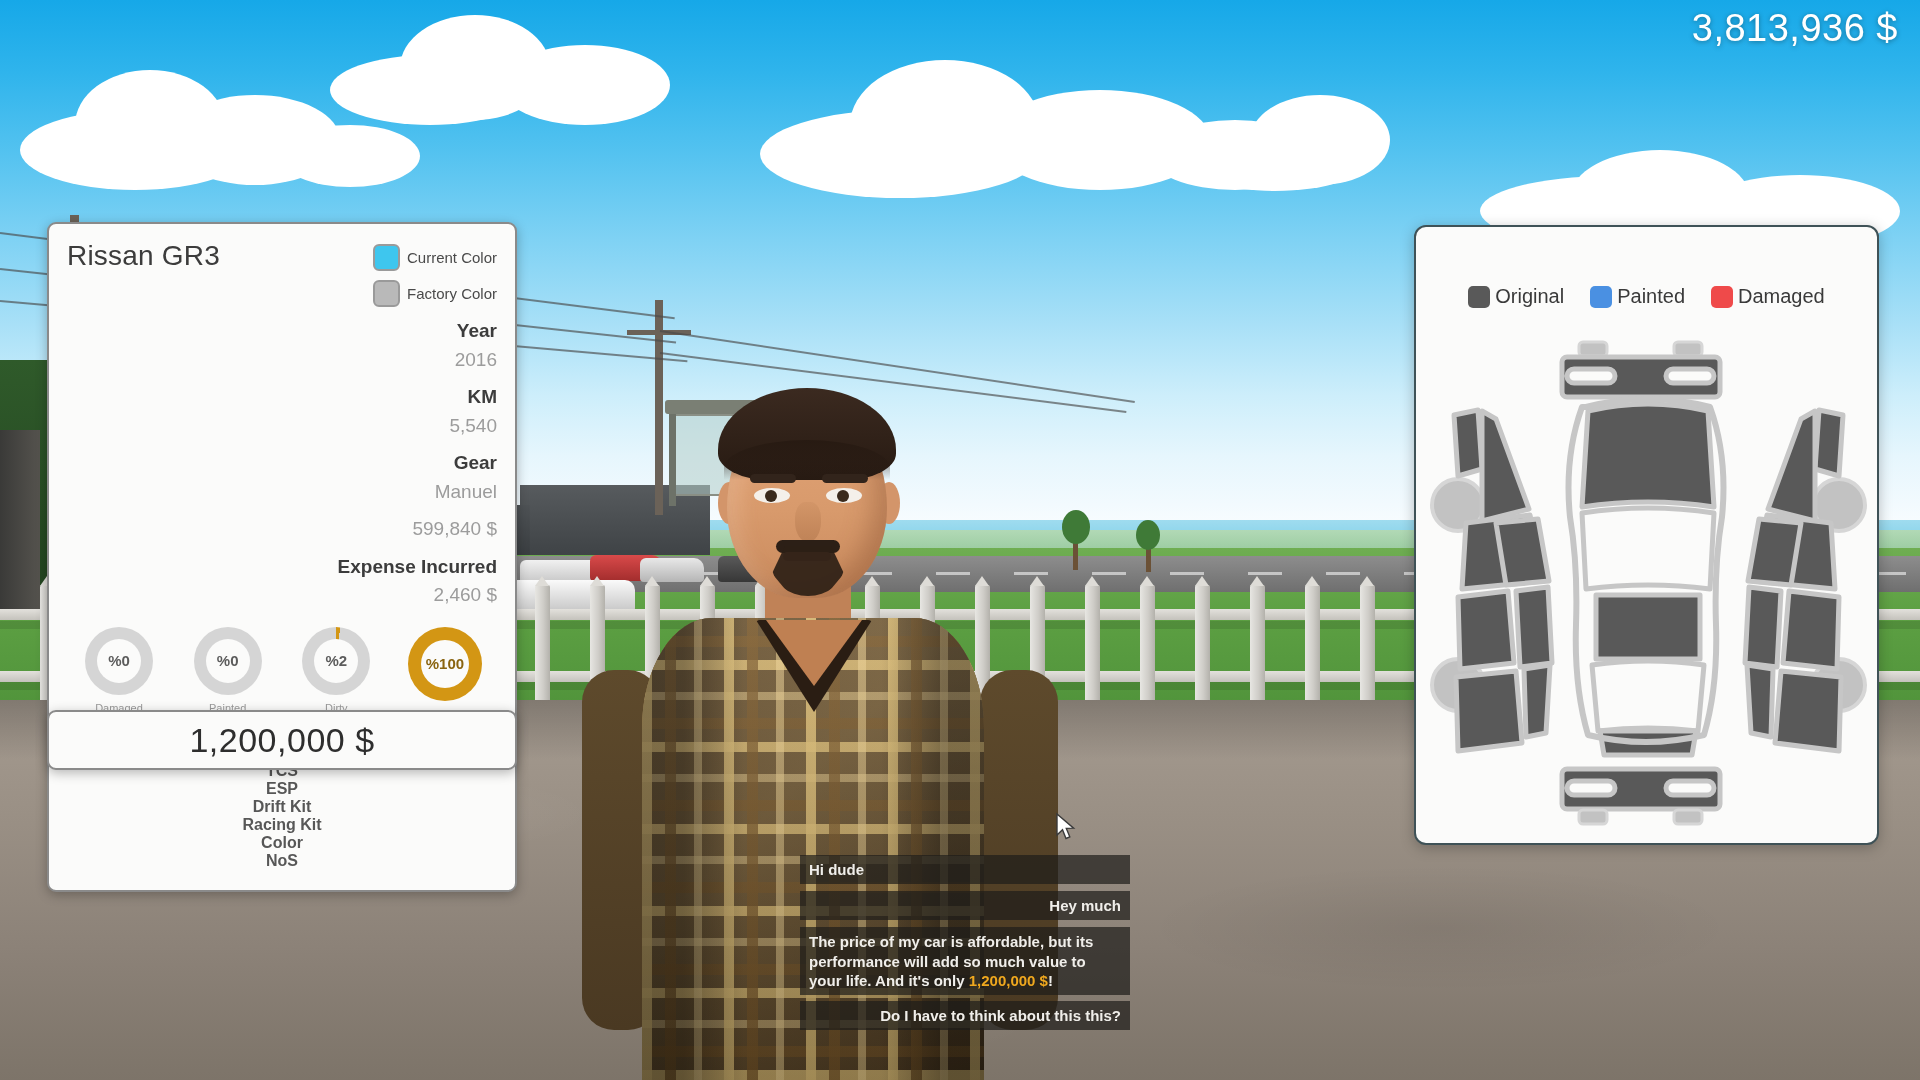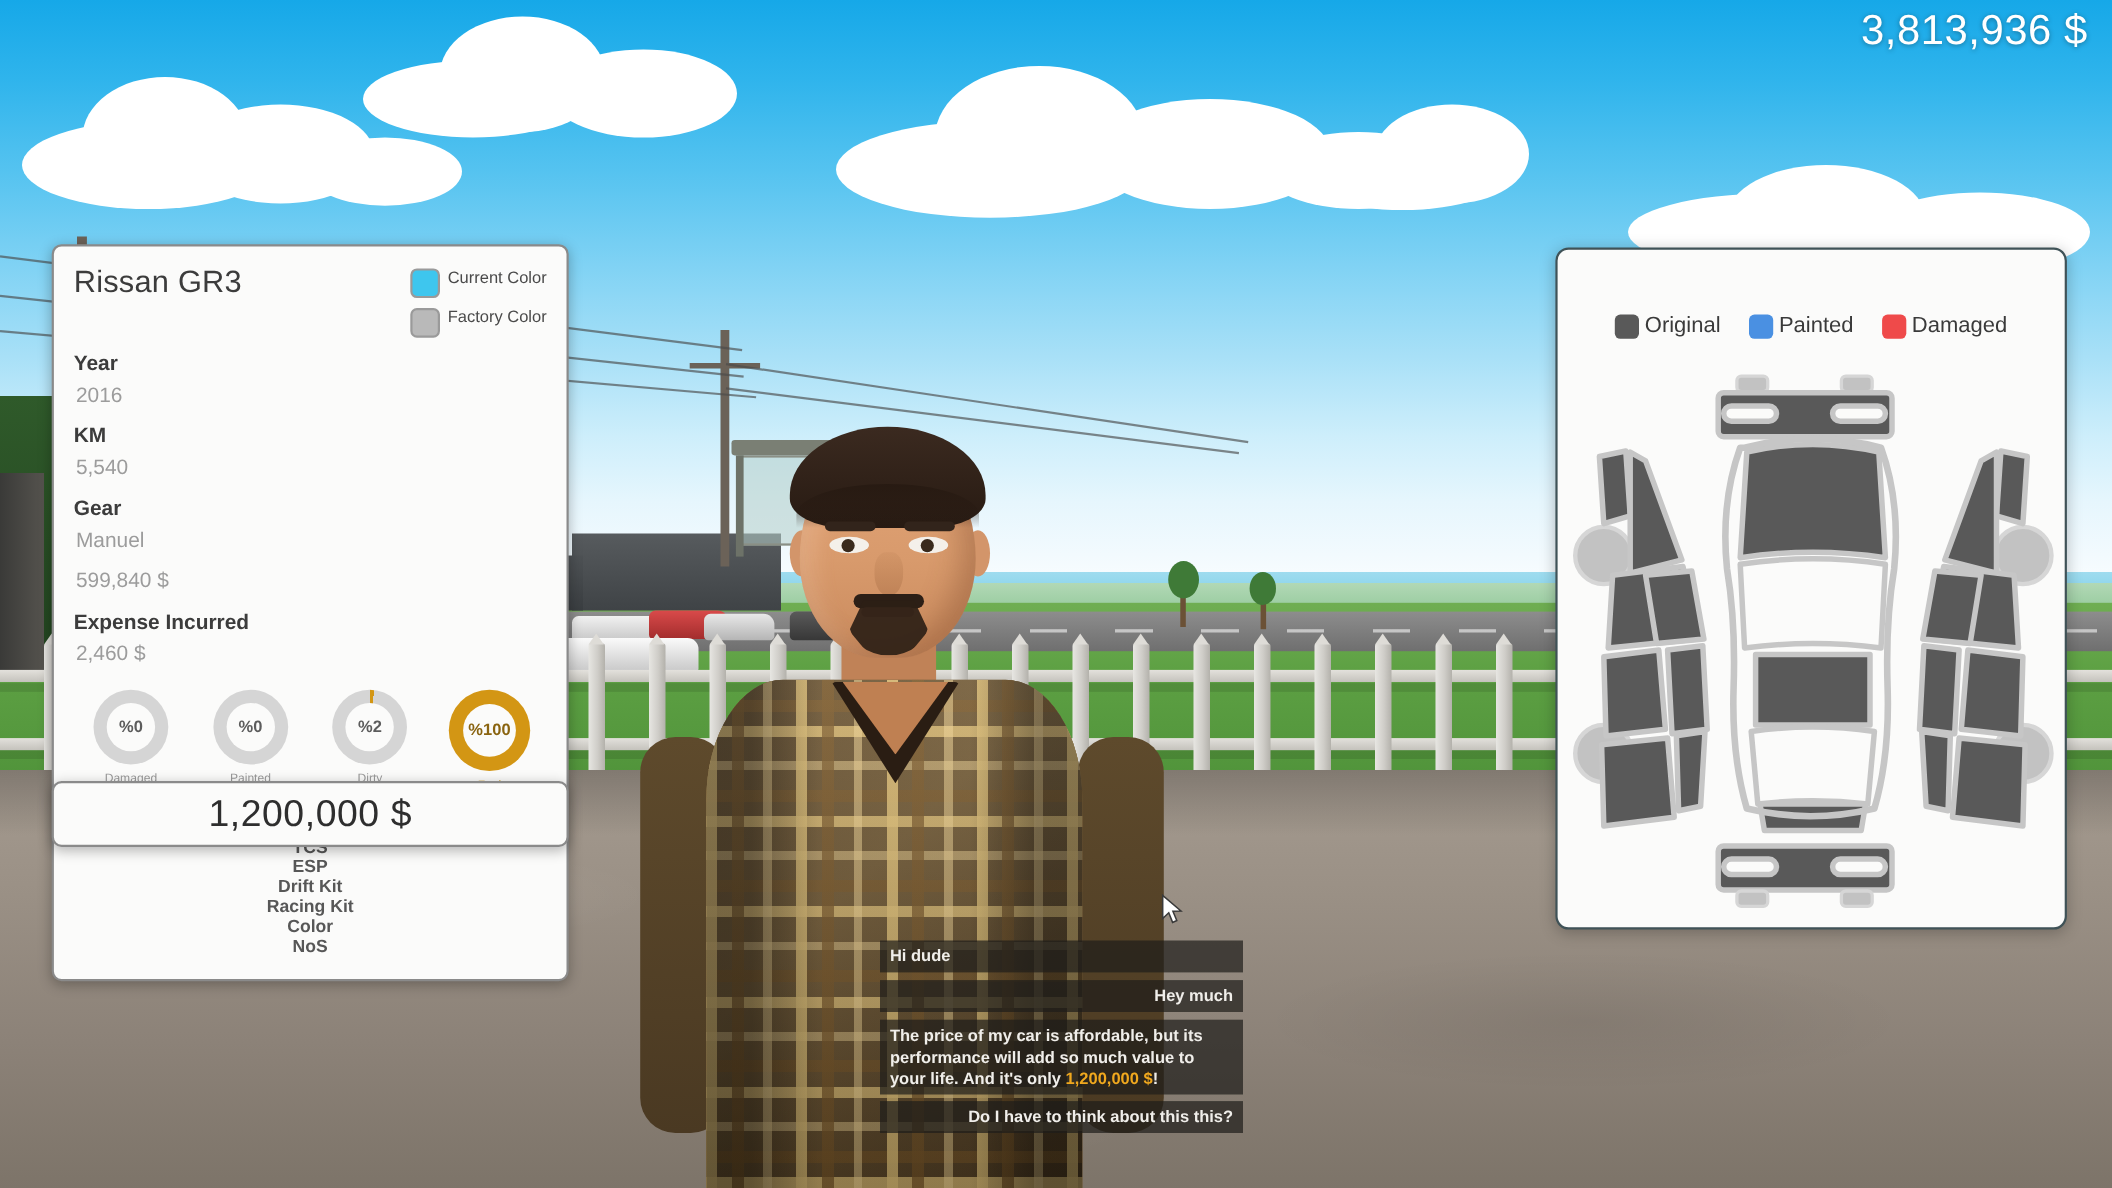--- a/index.html
+++ b/index.html
@@ -199,25 +199,25 @@
   
   #car-panel {
     position:absolute; left:47px; top:222px; width:470px;
     background:#fbfbfa; border:2px solid #8a8a8a; border-radius:9px;
     padding:16px 18px 10px 18px;
     box-shadow:0 3px 12px rgba(0,0,0,.28);
   }
   .panel-head { display:flex; justify-content:space-between; align-items:flex-start; }
   .car-title { font-size:28px; color:#3c3c3c; font-weight:400; letter-spacing:.2px; }
   .color-legend { display:flex; flex-direction:column; gap:9px; padding-top:4px; }
-  .cl-row { display:flex; gap:7px; }
+  .cl-row { display:flex; align-items:center; gap:7px; }
   .cl-sw { width:27px; height:27px; border-radius:6px; border:2px solid #9a9a9a; }
   .cl-label { font-size:15px; color:#4a4a4a; }
 
-  .spec { margin-top:10px; }
+  .spec { margin-top:10px;text-align:right; }
   .spec-k { font-size:19px; color:#3c3c3c; font-weight:700; line-height:1.5; }
   .spec-v { font-size:19px; color:#9c9c9c; line-height:1.45; padding-left:2px; }
 
   .gauges { display:flex; justify-content:space-between; margin:18px 4px 4px 4px; }
   .gauge { width:96px; display:flex; flex-direction:column; align-items:center; }
   .ring { width:68px; height:68px; border-radius:50%; display:flex; align-items:center; justify-content:center; position:relative; }
   .ring .hole {
     width:44px; height:44px; border-radius:50%; background:#fbfbfa;
     display:flex; align-items:center; justify-content:center;
   }

